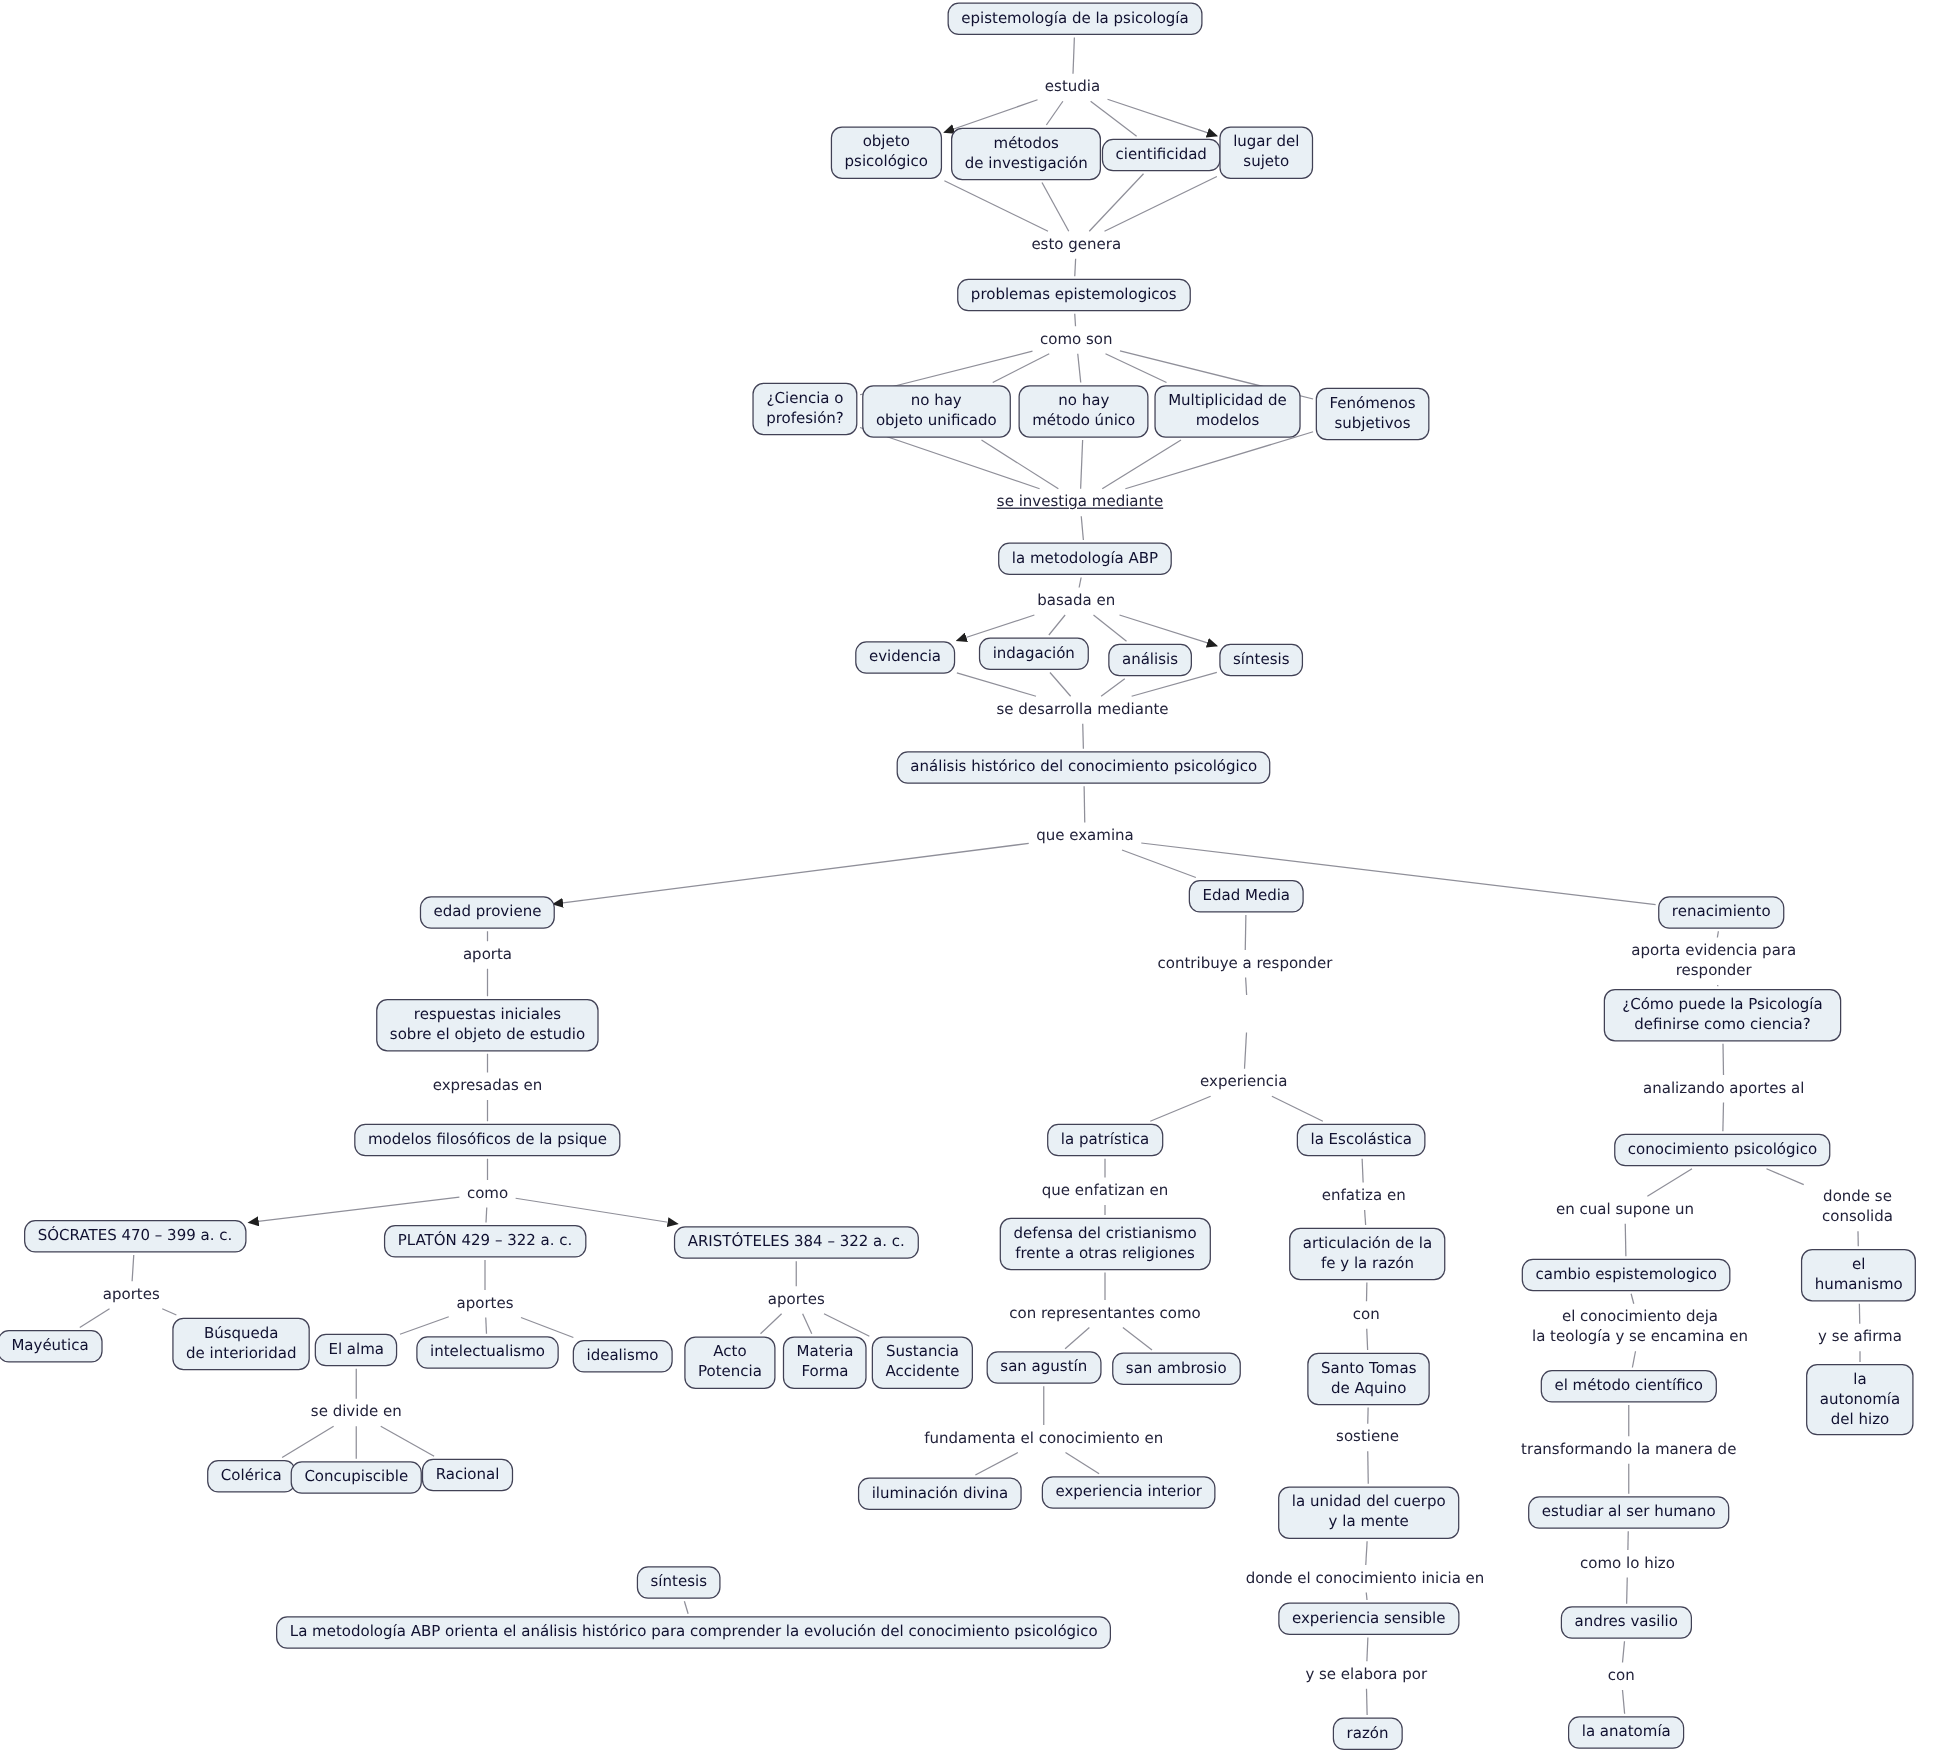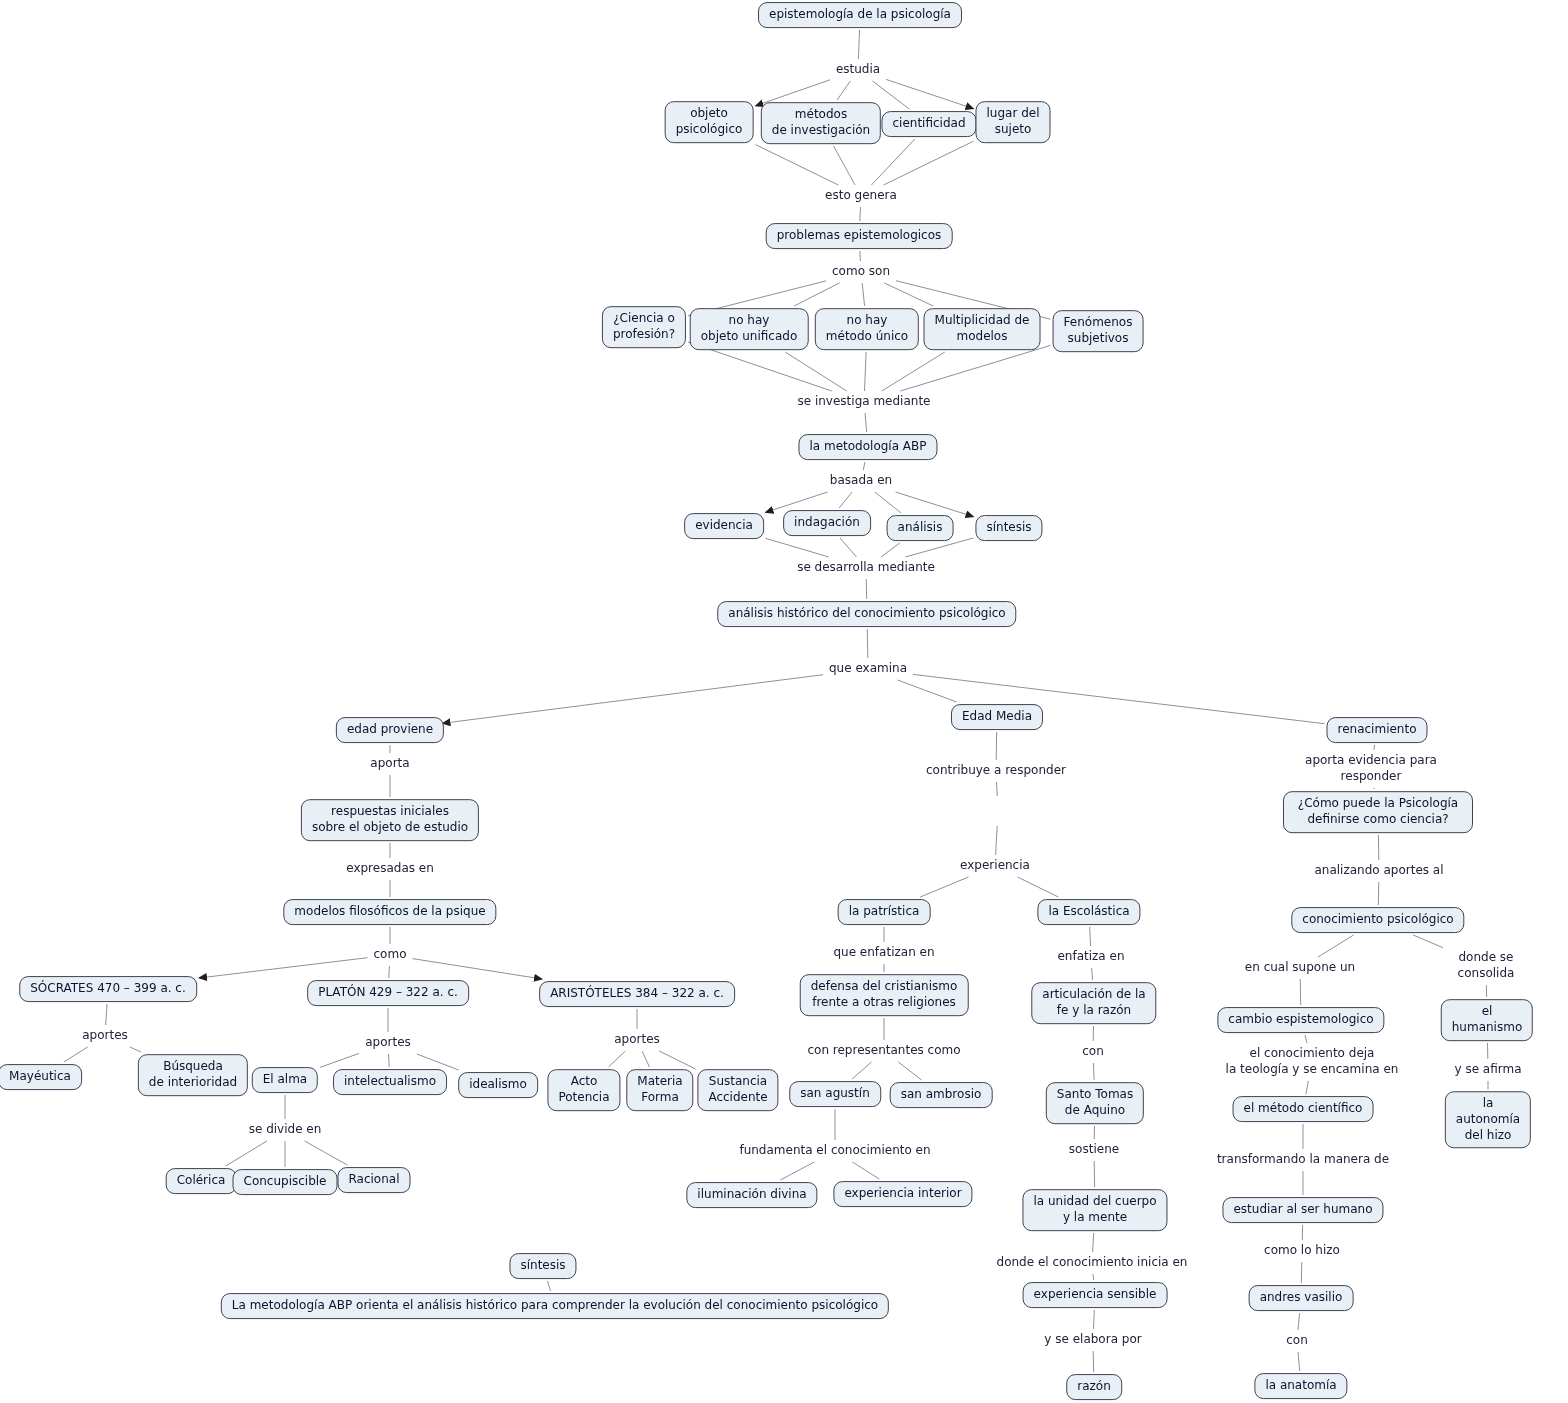--- a/index.html
+++ b/index.html
@@ -168,21 +168,21 @@
     <div class="box" style="left: 644px; top: 327px;">¿Ciencia o
 profesión?</div>
     <div class="box" style="left: 749px; top: 329px;">no hay
 objeto unificado</div>
     <div class="box" style="left: 867px; top: 329px;">no hay
 método único</div>
     <div class="box" style="left: 982px; top: 329px;">Multiplicidad de
 modelos</div>
     <div class="box" style="left: 1098px; top: 331px;">Fenómenos
 subjetivos</div>
-    <div class="phrase" style="left: 864px; top: 402px;">se investiga mediante</div>
+    <div class="phrase" style="left: 864px; top: 402px; text-decoration: underline;">se investiga mediante</div>
     <div class="box" style="left: 868px; top: 447px;">la metodología ABP</div>
     <div class="phrase" style="left: 861px; top: 481px;">basada en</div>
     <div class="box" style="left: 724px; top: 526px;">evidencia</div>
     <div class="box" style="left: 827px; top: 523px;">indagación</div>
     <div class="box" style="left: 920px; top: 528px;">análisis</div>
     <div class="box" style="left: 1009px; top: 528px;">síntesis</div>
     <div class="phrase" style="left: 866px; top: 568px;">se desarrolla mediante</div>
     <div class="box" style="left: 867px; top: 614px;">análisis histórico del conocimiento psicológico</div>
     <div class="phrase" style="left: 868px; top: 669px;">que examina</div>
     <div class="box" style="left: 390px; top: 730px;">edad proviene</div>

